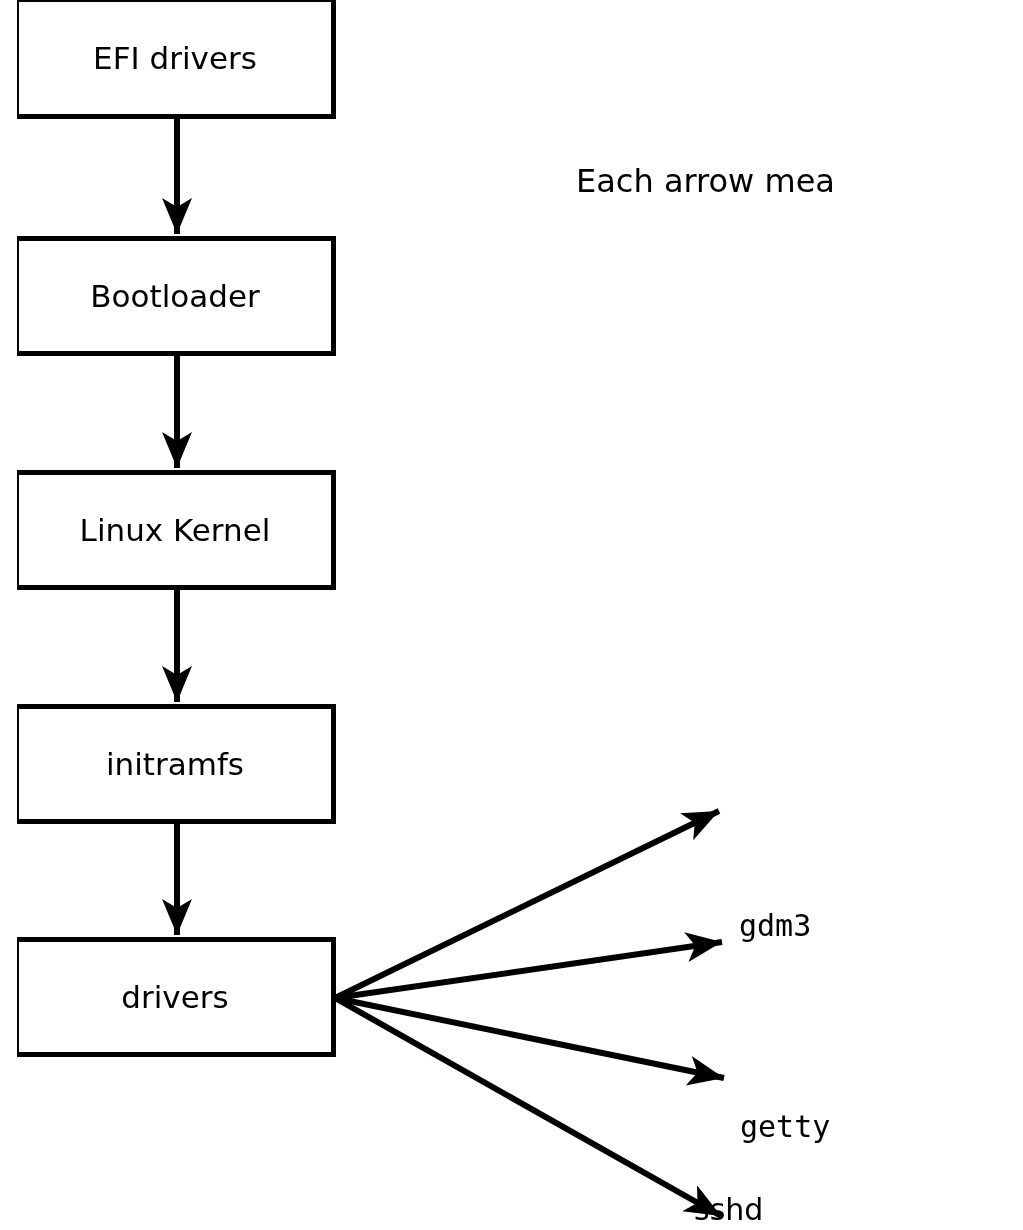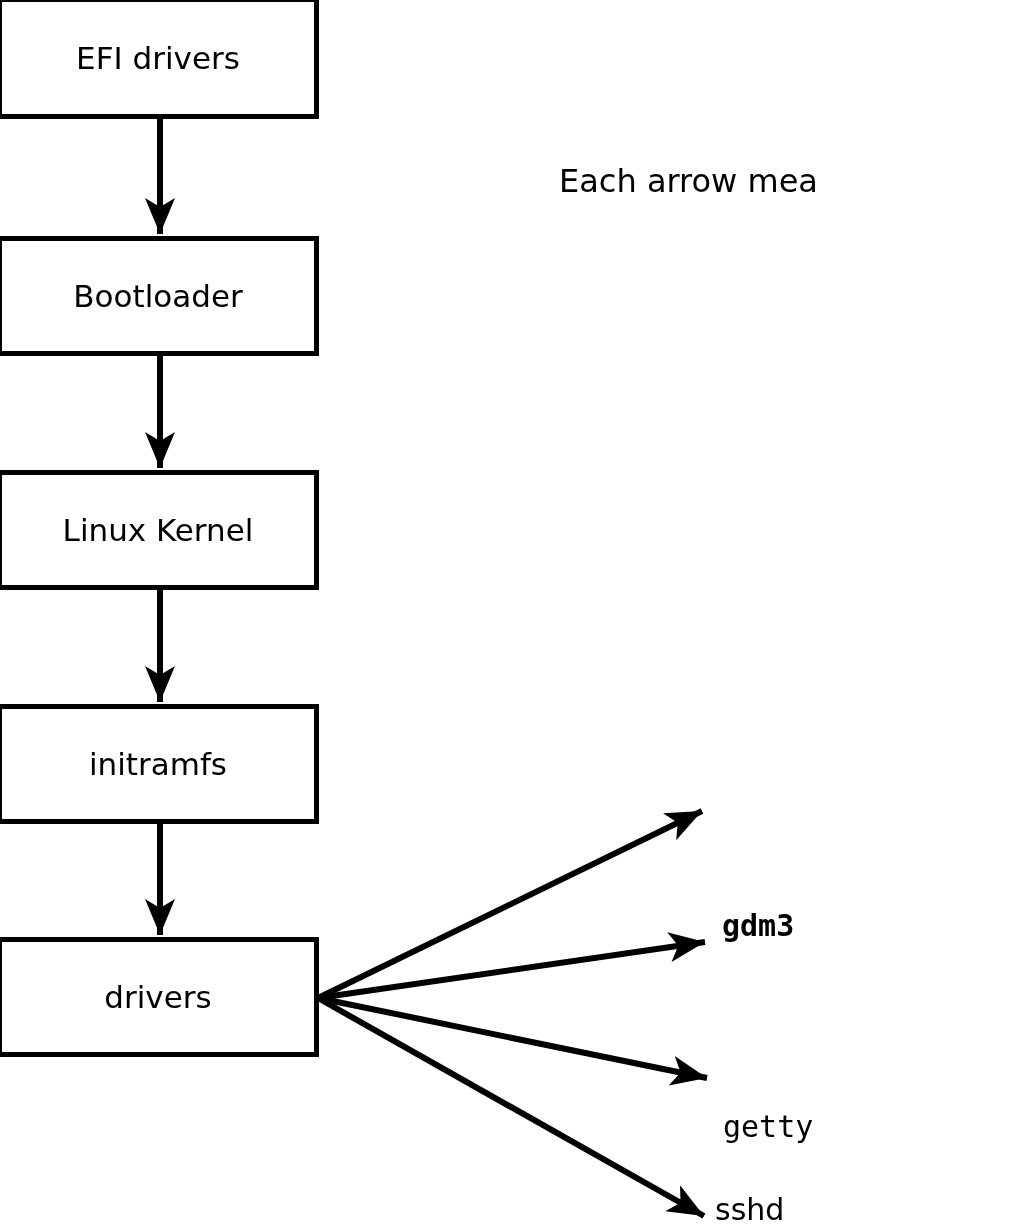--- a/index.html
+++ b/index.html
@@ -8,20 +8,21 @@
     background: #ffffff;
   }
   #diagram {
     position: relative;
     width: 817px;
     height: 1230px;
     background: #ffffff;
     overflow: hidden;
     font-family: "DejaVu Sans", sans-serif;
     color: #000000;
+    margin-left: 17px;
   }
   #arrows {
     position: absolute;
     left: 0;
     top: 0;
     width: 1023px;
     height: 1230px;
   }
   .box {
     position: absolute;
@@ -59,25 +60,25 @@
   }
   .proc-label {
     position: absolute;
     font-family: "DejaVu Sans Mono", monospace;
     font-size: 30px;
     line-height: 1.15;
     white-space: nowrap;
     color: #000000;
   }
   .proc-journal { left: 724px; top: 771px; }
-  .proc-gdm3    { left: 722px; top: 909px; font-weight: bold; }
+  .proc-gdm3    { left: 722px; top: 909px; }
   .proc-getty   { left: 723px; top: 1110px; }
   .proc-sshd {
     position: absolute;
-    left: 715px;
+    left: 677px;
     top: 1193px;
     font-family: "DejaVu Sans", sans-serif;
     font-size: 30px;
     line-height: 1.15;
     white-space: nowrap;
     color: #000000;
   }
 </style>
 </head>
 <body>

